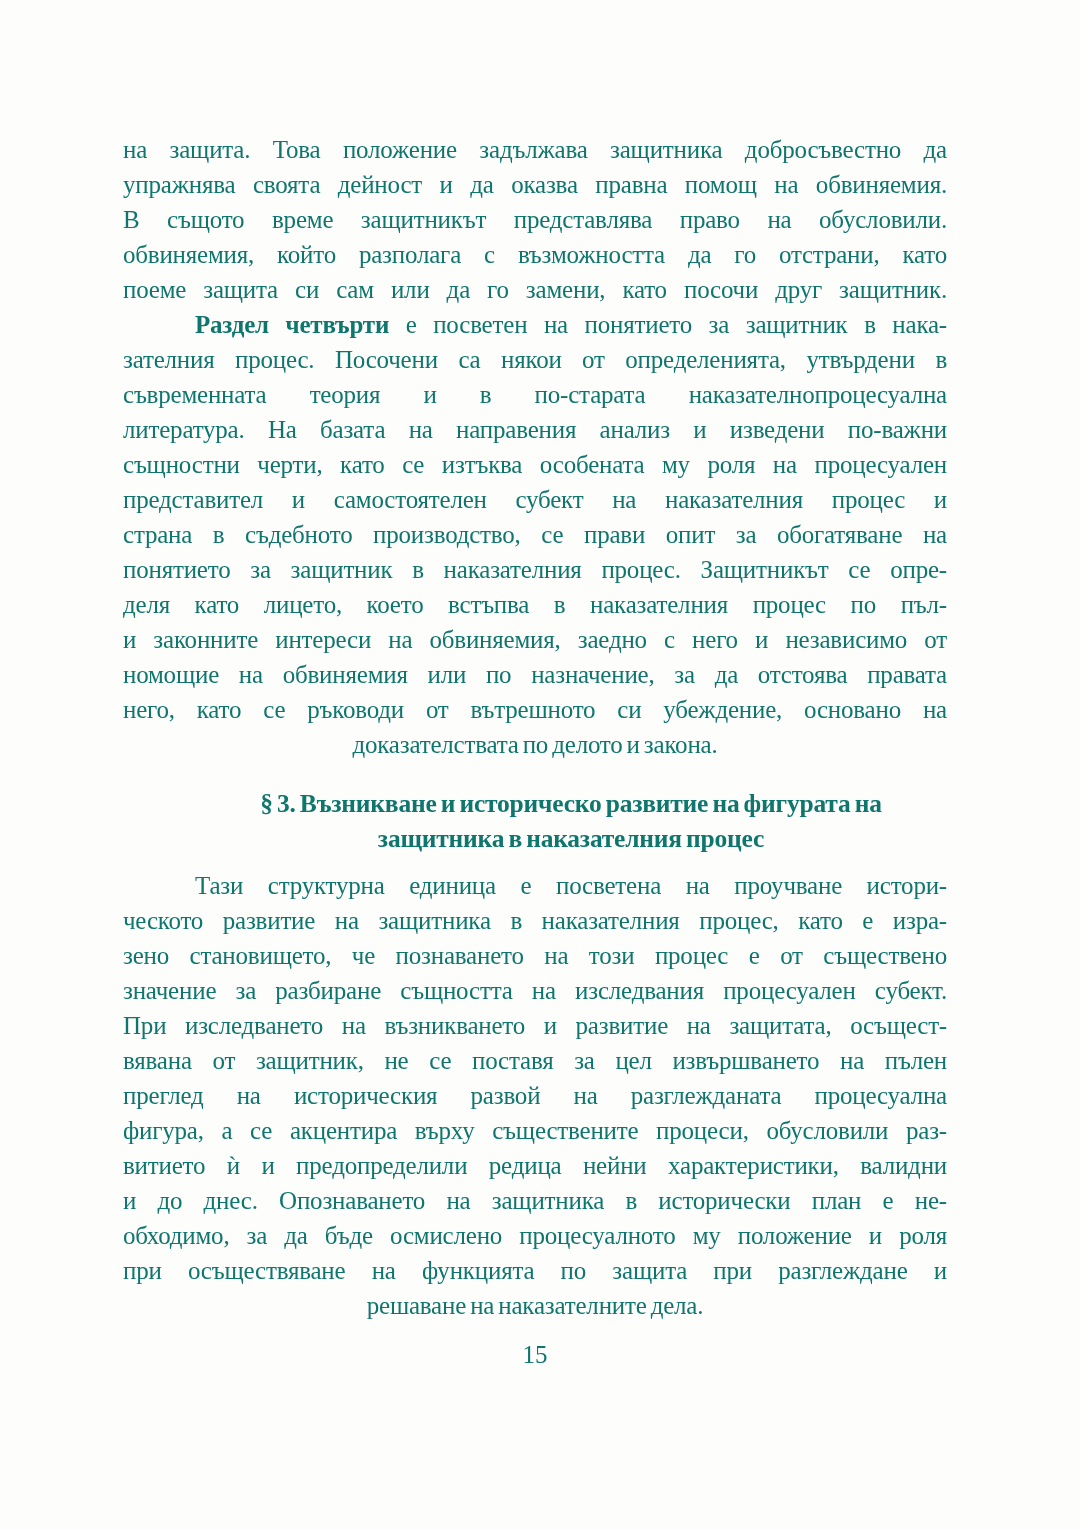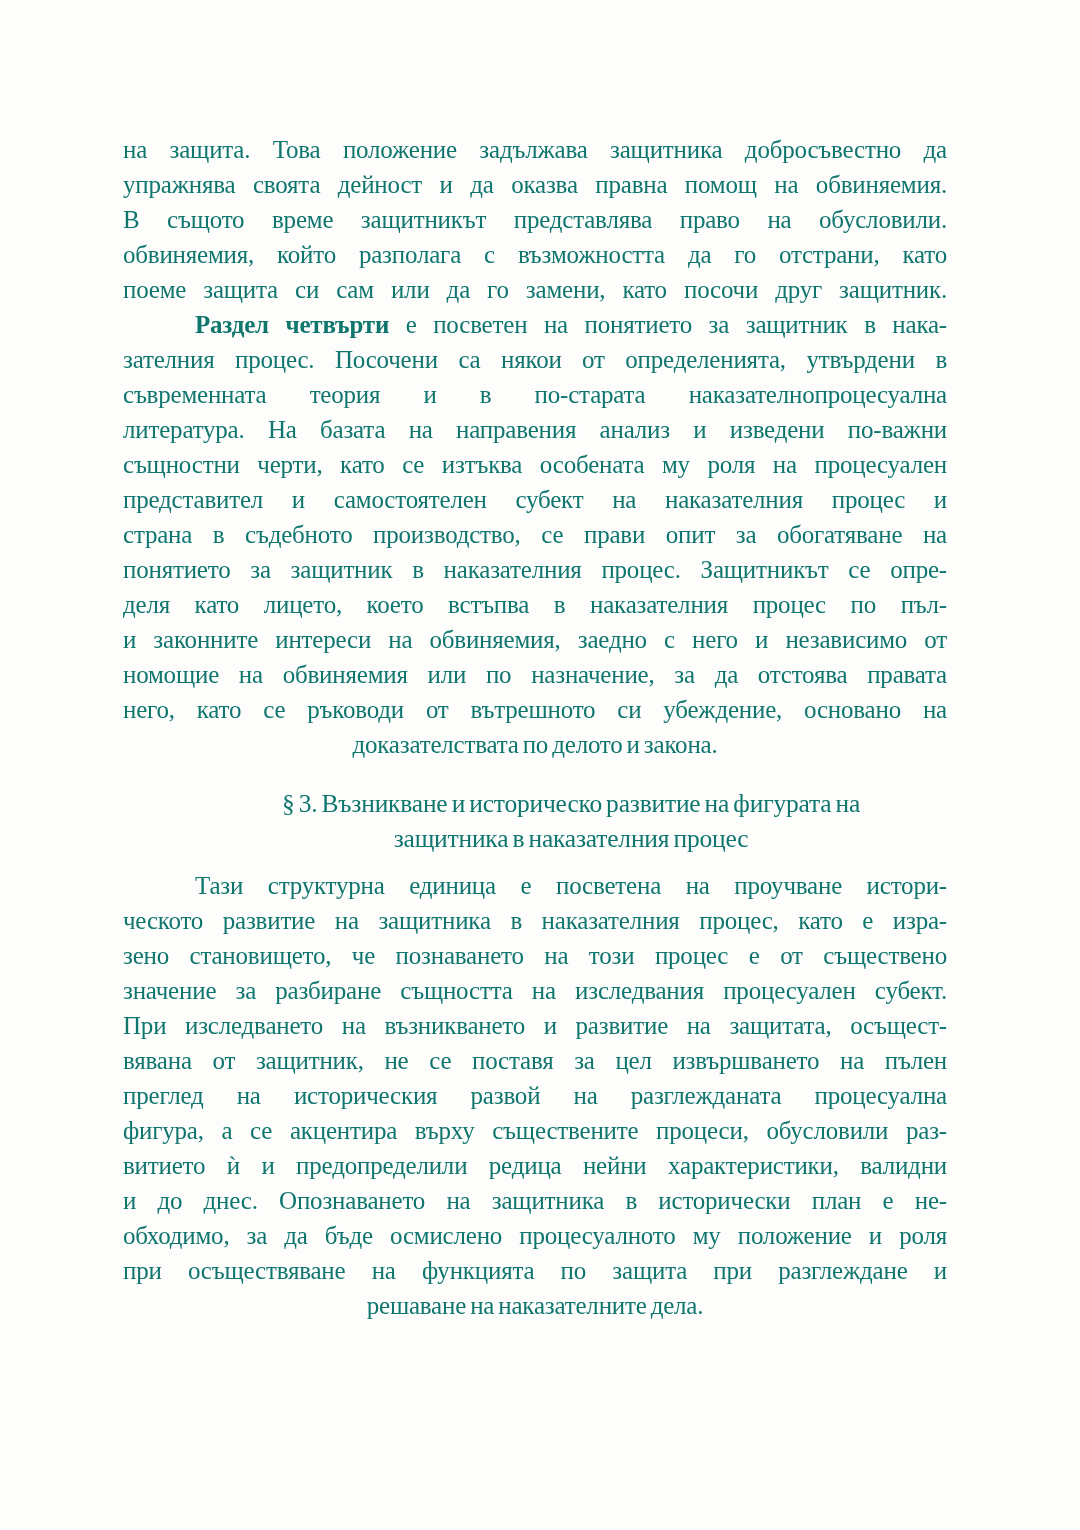--- a/index.html
+++ b/index.html
@@ -27,21 +27,21 @@
   .line.justify {
     text-align: justify;
     text-align-last: justify;
     -moz-text-align-last: justify;
   }
   .line.indent { text-indent: 72px; }
   .block { margin: 0; }
   .block.heading {
     margin: 24px 0 12px 0;
     padding-left: 72px;
-    font-weight: normal;
+    font-weight: bold;
   }
   .block.heading .line { font-size: 25.5px; }
   .bold { font-weight: bold; margin-top: 23px; }
   .page-number {
     margin-top: 14px;
     text-align: center;
     font-size: 25px;
     line-height: 35px;
   }
 </style>
@@ -85,13 +85,14 @@
         <div class="line justify">вявана от защитник, не се поставя за цел извършването на пълен</div>
         <div class="line justify">преглед на историческия развой на разглежданата процесуална</div>
         <div class="line justify">фигура, а се акцентира върху съществените процеси, обусловили раз-</div>
         <div class="line justify">витието ѝ и предопределили редица нейни характеристики, валидни</div>
         <div class="line justify">и до днес. Опознаването на защитника в исторически план е не-</div>
         <div class="line justify">обходимо, за да бъде осмислено процесуалното му положение и роля</div>
         <div class="line justify">при осъществяване на функцията по защита при разглеждане и</div>
         <div class="line">решаване на наказателните дела.</div>
       </div>
     </div>
+  <div class="page-number">15</div>
 </div>
 
 </body></html>

